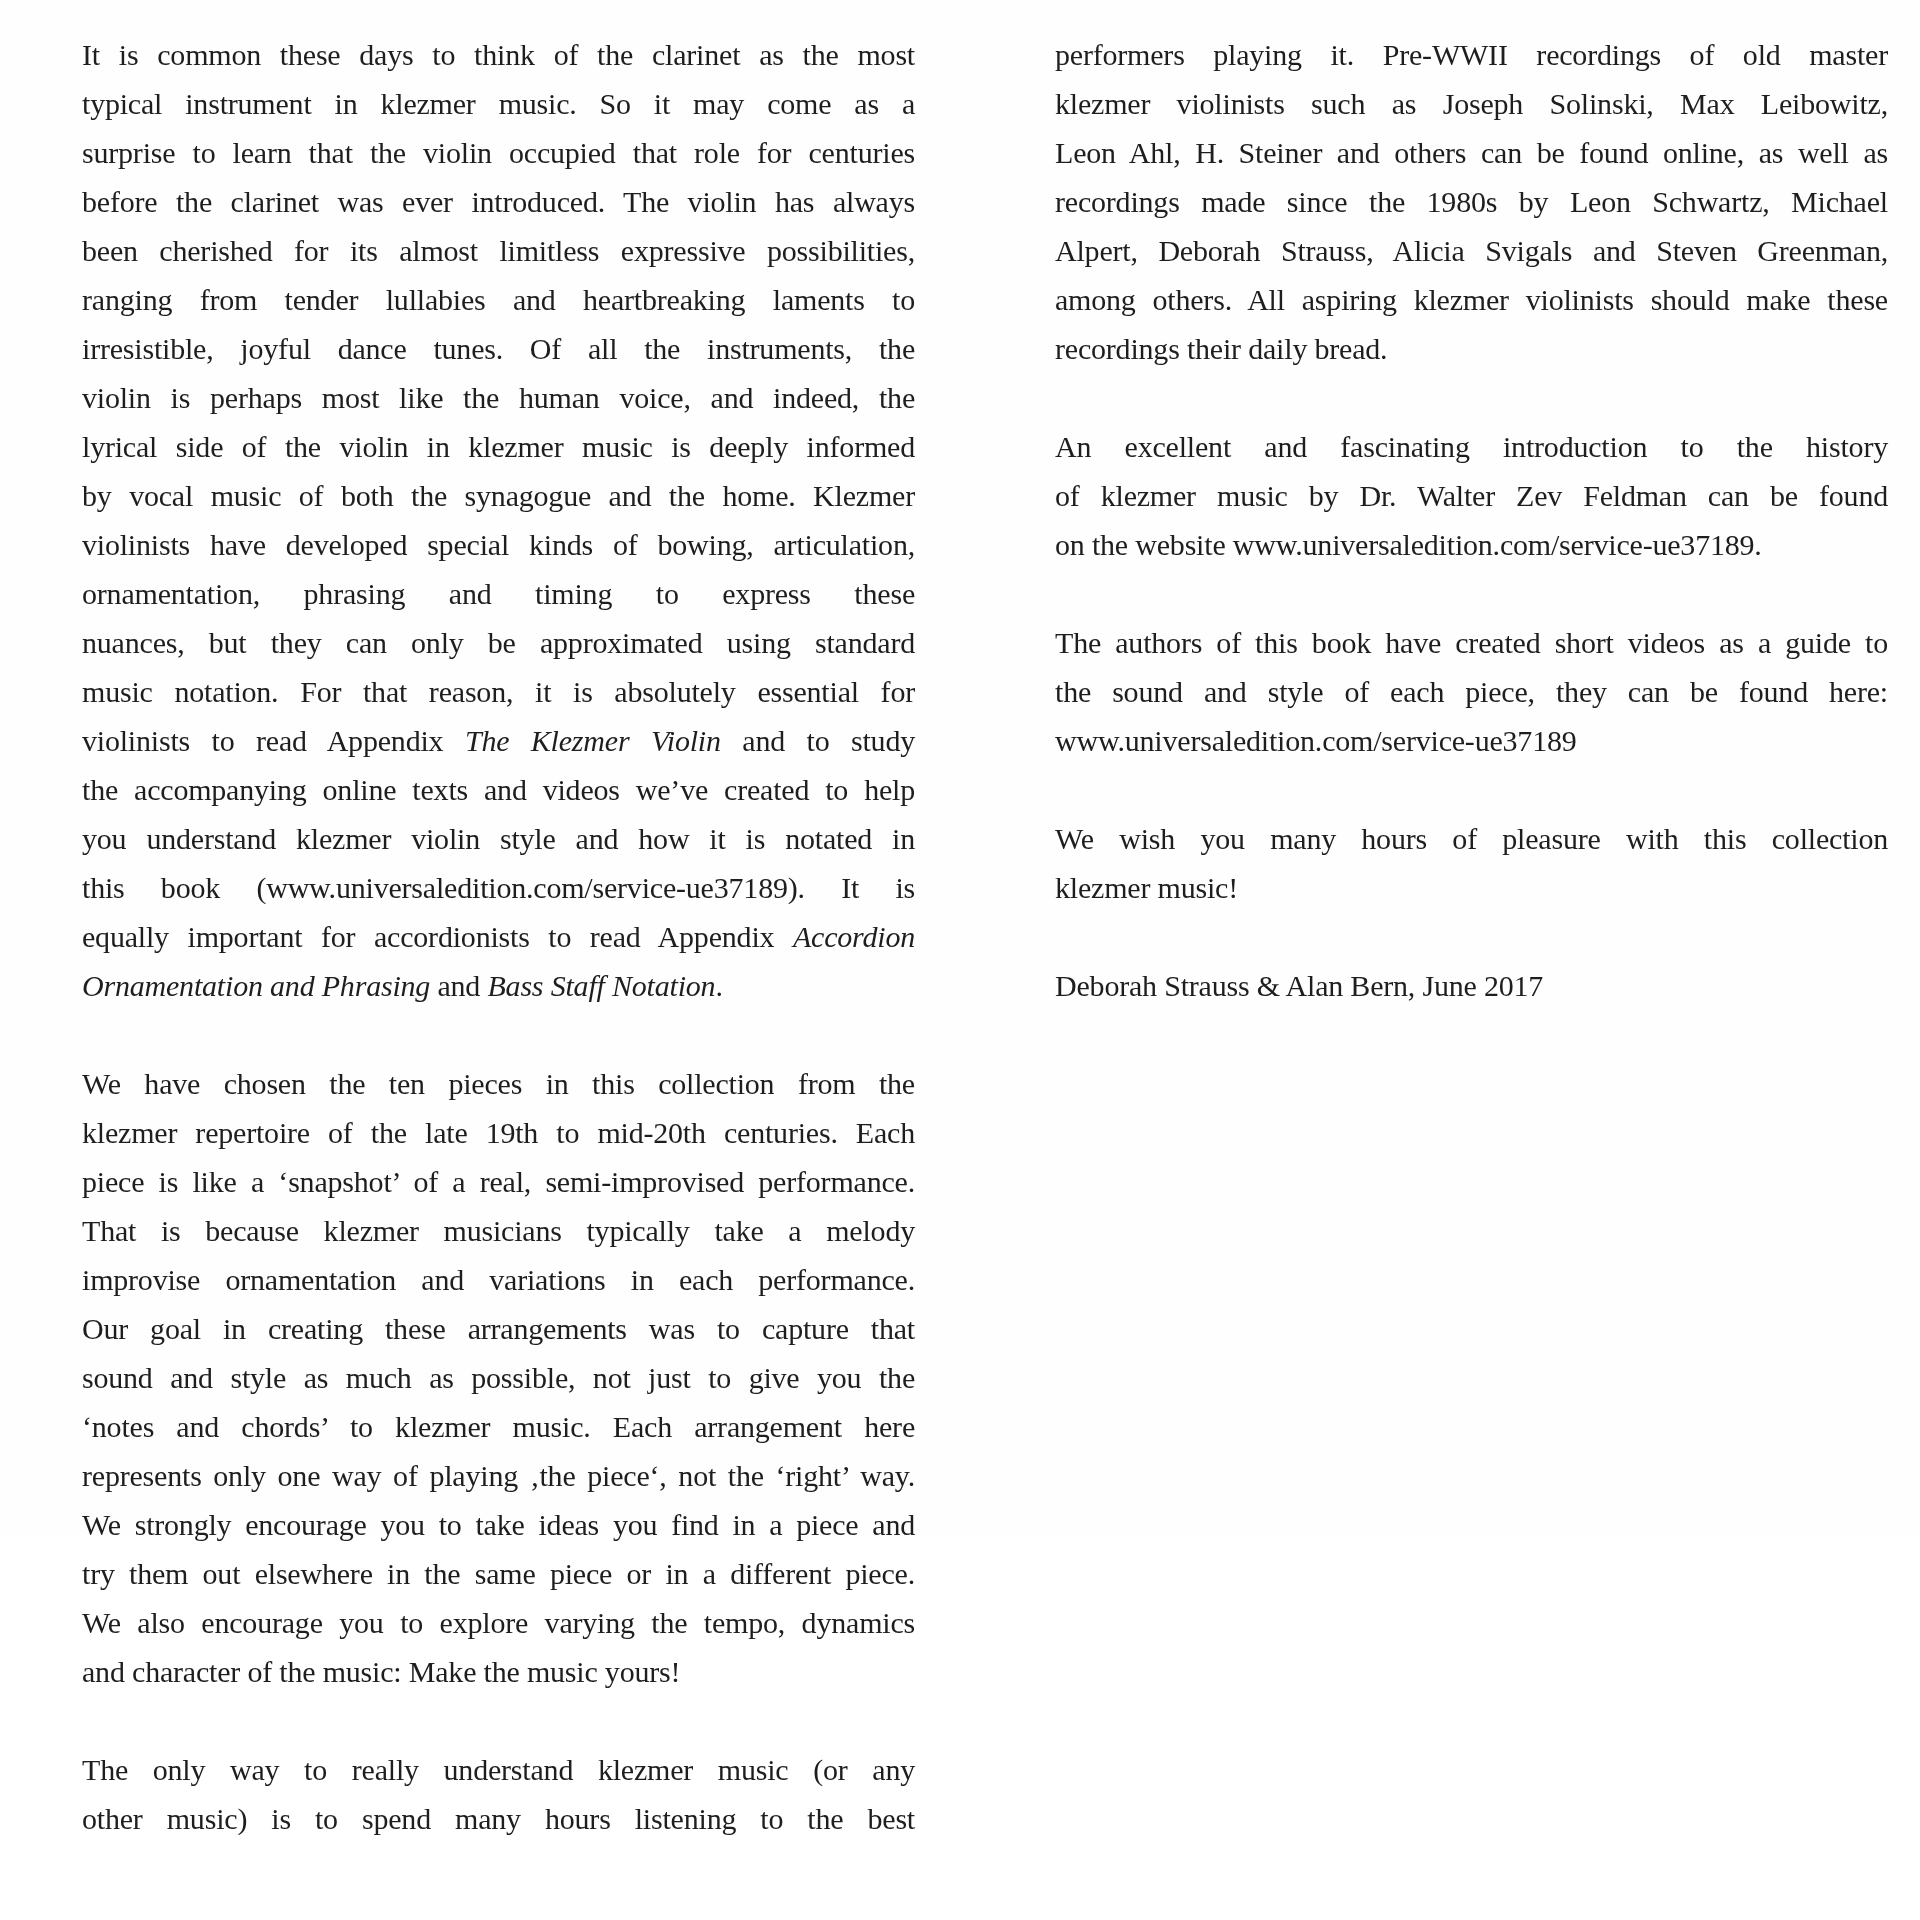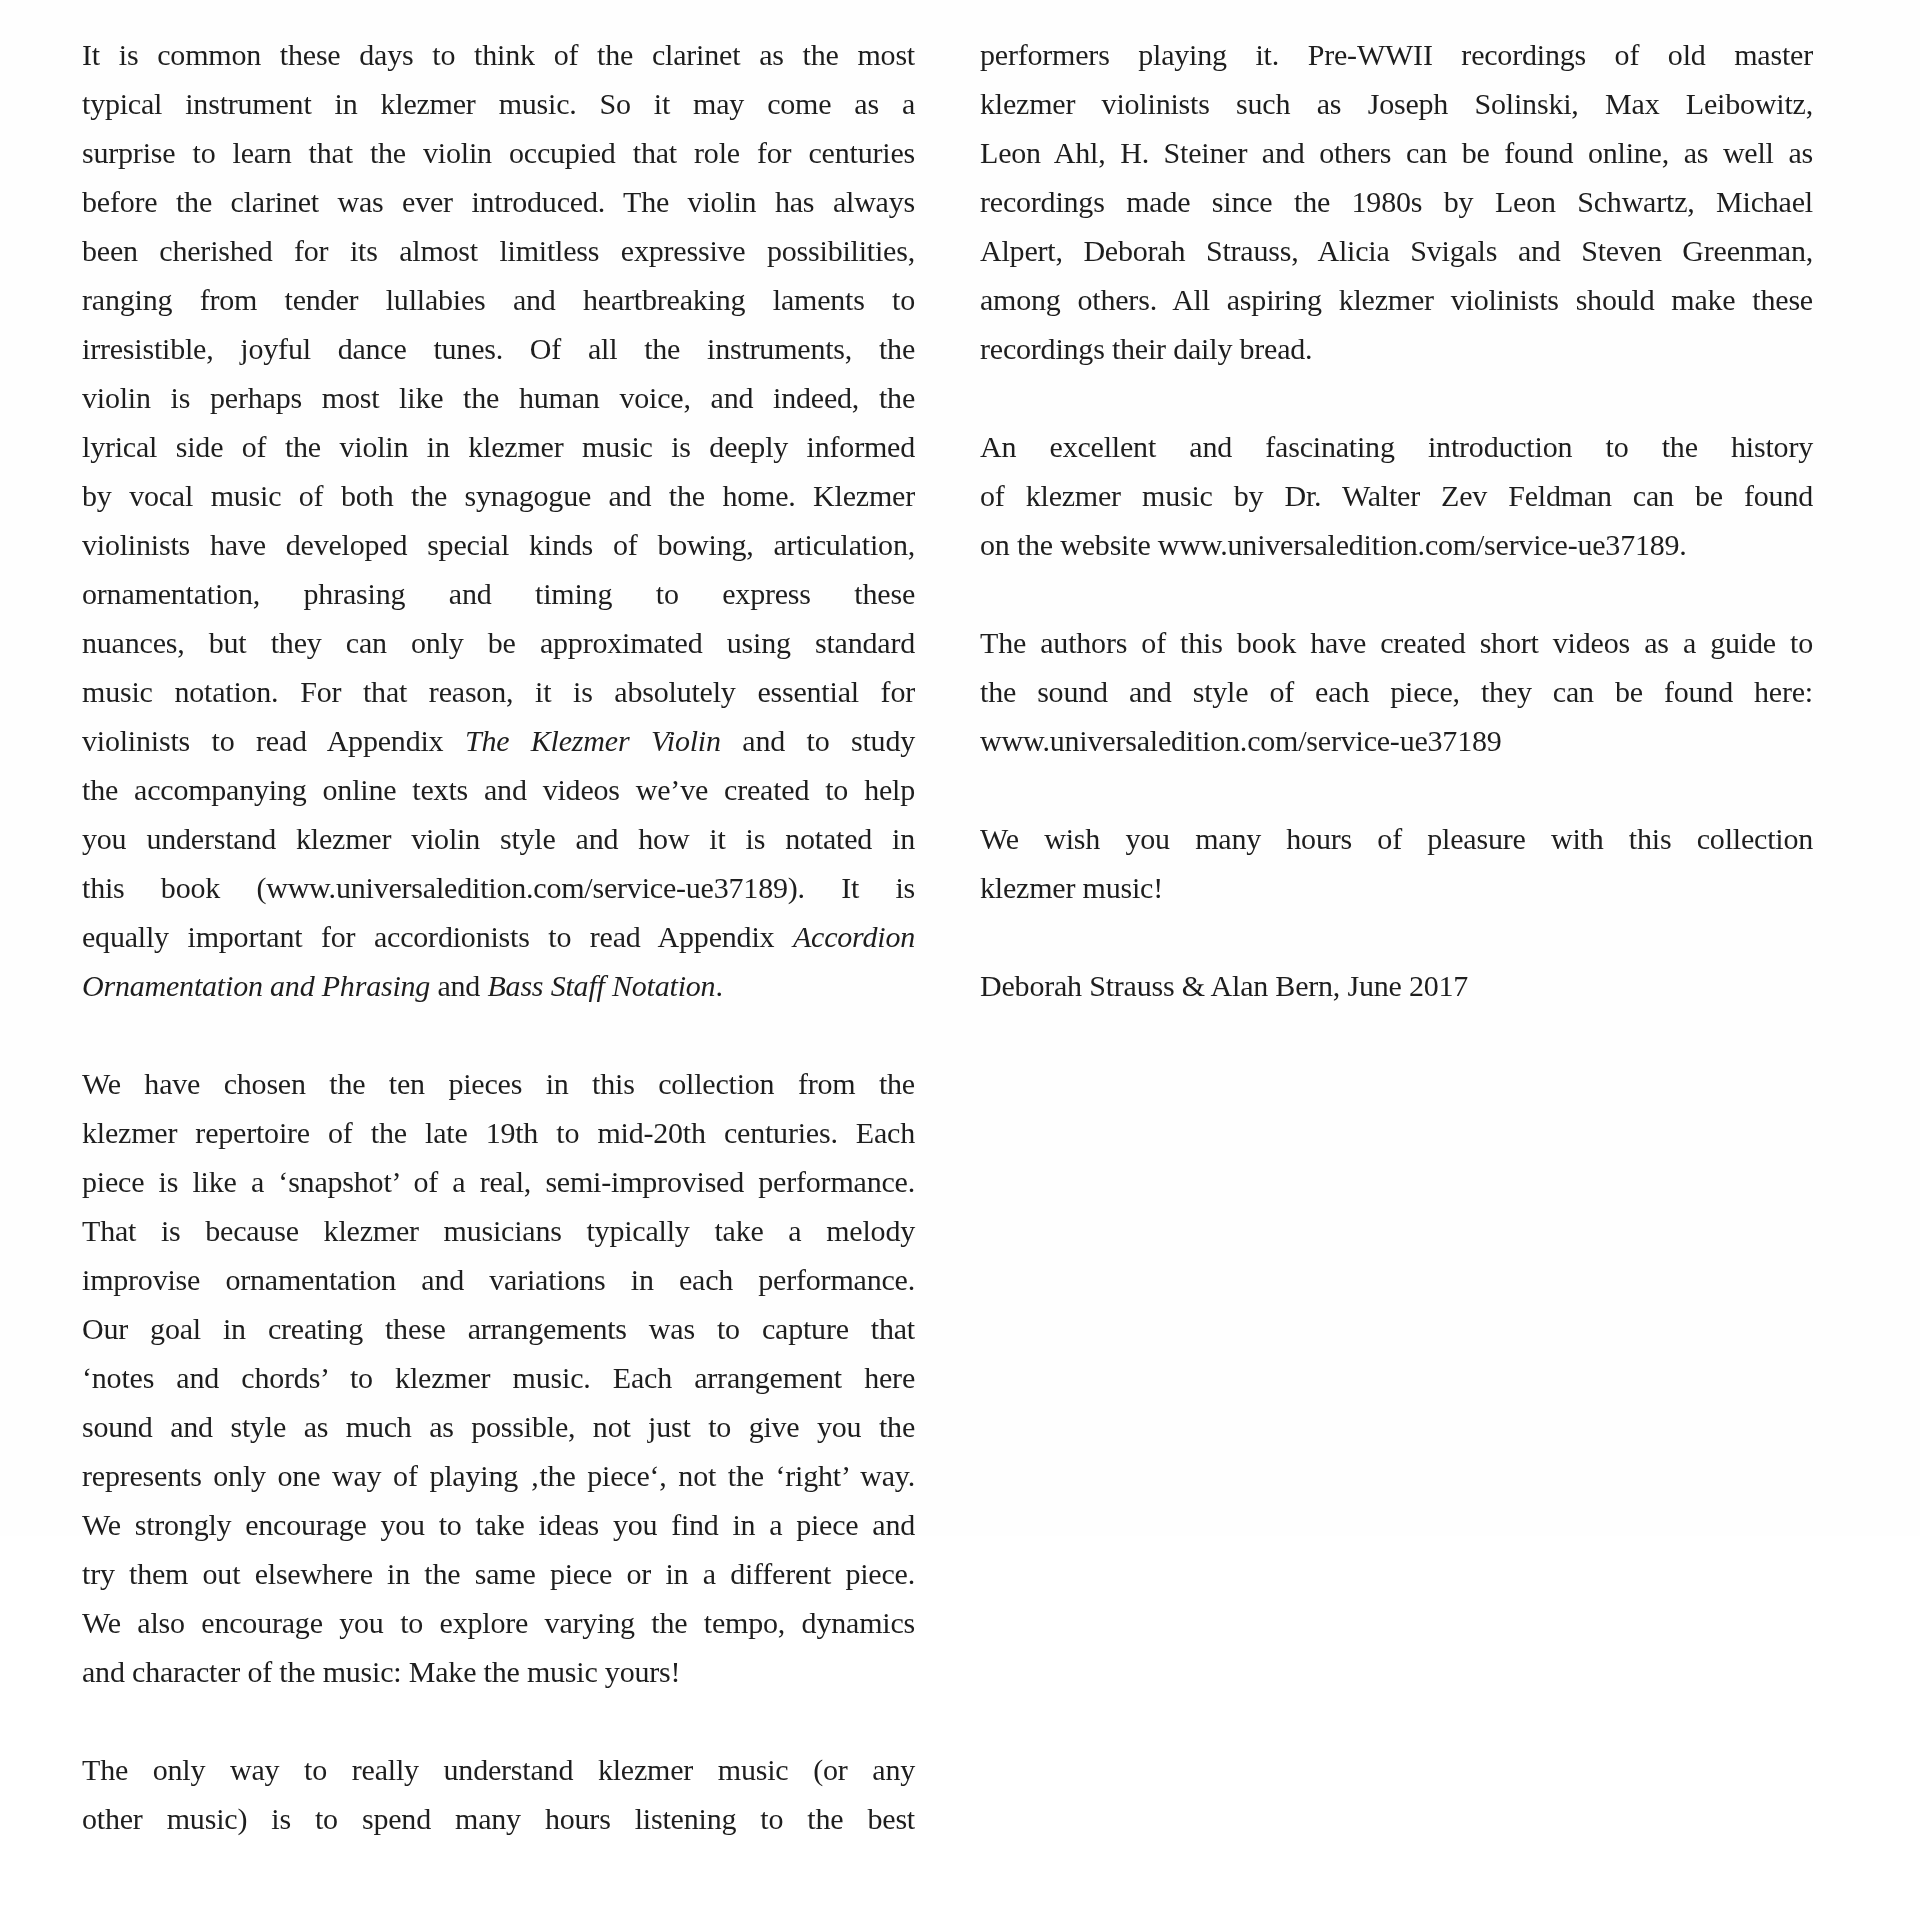--- a/index.html
+++ b/index.html
@@ -20,21 +20,21 @@
       left: 0; top: 0;
       width: 1920px; height: 1536px;
       background: #fefefe;
     }
     .column {
       position: absolute;
       top: 30px;
       width: 833px;
     }
     #col-left { left: 82px; }
-    #col-right { left: 980px; }
+    #col-right { left: 1055px; }
     .para {
       margin: 0 0 49px 0;
     }
     .line {
       display: block;
       height: 49px;
       line-height: 49px;
       font-size: 30px;
       white-space: nowrap;
       text-align: justify;
@@ -75,22 +75,22 @@
         <span class="line"><span>equally important for accordionists to read Appendix </span><i>Accordion</i></span>
         <span class="line last"><i>Ornamentation and Phrasing</i><span> and </span><i>Bass Staff Notation</i><span>.</span></span>
       </div>
       <div class="para">
         <span class="line"><span>We have chosen the ten pieces in this collection from the</span></span>
         <span class="line"><span>klezmer repertoire of the late 19th to mid-20th centuries. Each</span></span>
         <span class="line"><span>piece is like a ‘snapshot’ of a real, semi-improvised performance.</span></span>
         <span class="line"><span>That is because klezmer musicians typically take a melody</span></span>
         <span class="line"><span>improvise ornamentation and variations in each performance.</span></span>
         <span class="line"><span>Our goal in creating these arrangements was to capture that</span></span>
+        <span class="line"><span>sound and style as much as possible, not just to give you the</span></span>
         <span class="line"><span>‘notes and chords’ to klezmer music. Each arrangement here</span></span>
-        <span class="line"><span>sound and style as much as possible, not just to give you the</span></span>
         <span class="line"><span>represents only one way of playing ‚the piece‘, not the ‘right’ way.</span></span>
         <span class="line"><span>We strongly encourage you to take ideas you find in a piece and</span></span>
         <span class="line"><span>try them out elsewhere in the same piece or in a different piece.</span></span>
         <span class="line"><span>We also encourage you to explore varying the tempo, dynamics</span></span>
         <span class="line last"><span>and character of the music: Make the music yours!</span></span>
       </div>
       <div class="para">
         <span class="line"><span>The only way to really understand klezmer music (or any</span></span>
         <span class="line"><span>other music) is to spend many hours listening to the best</span></span>
       </div>

